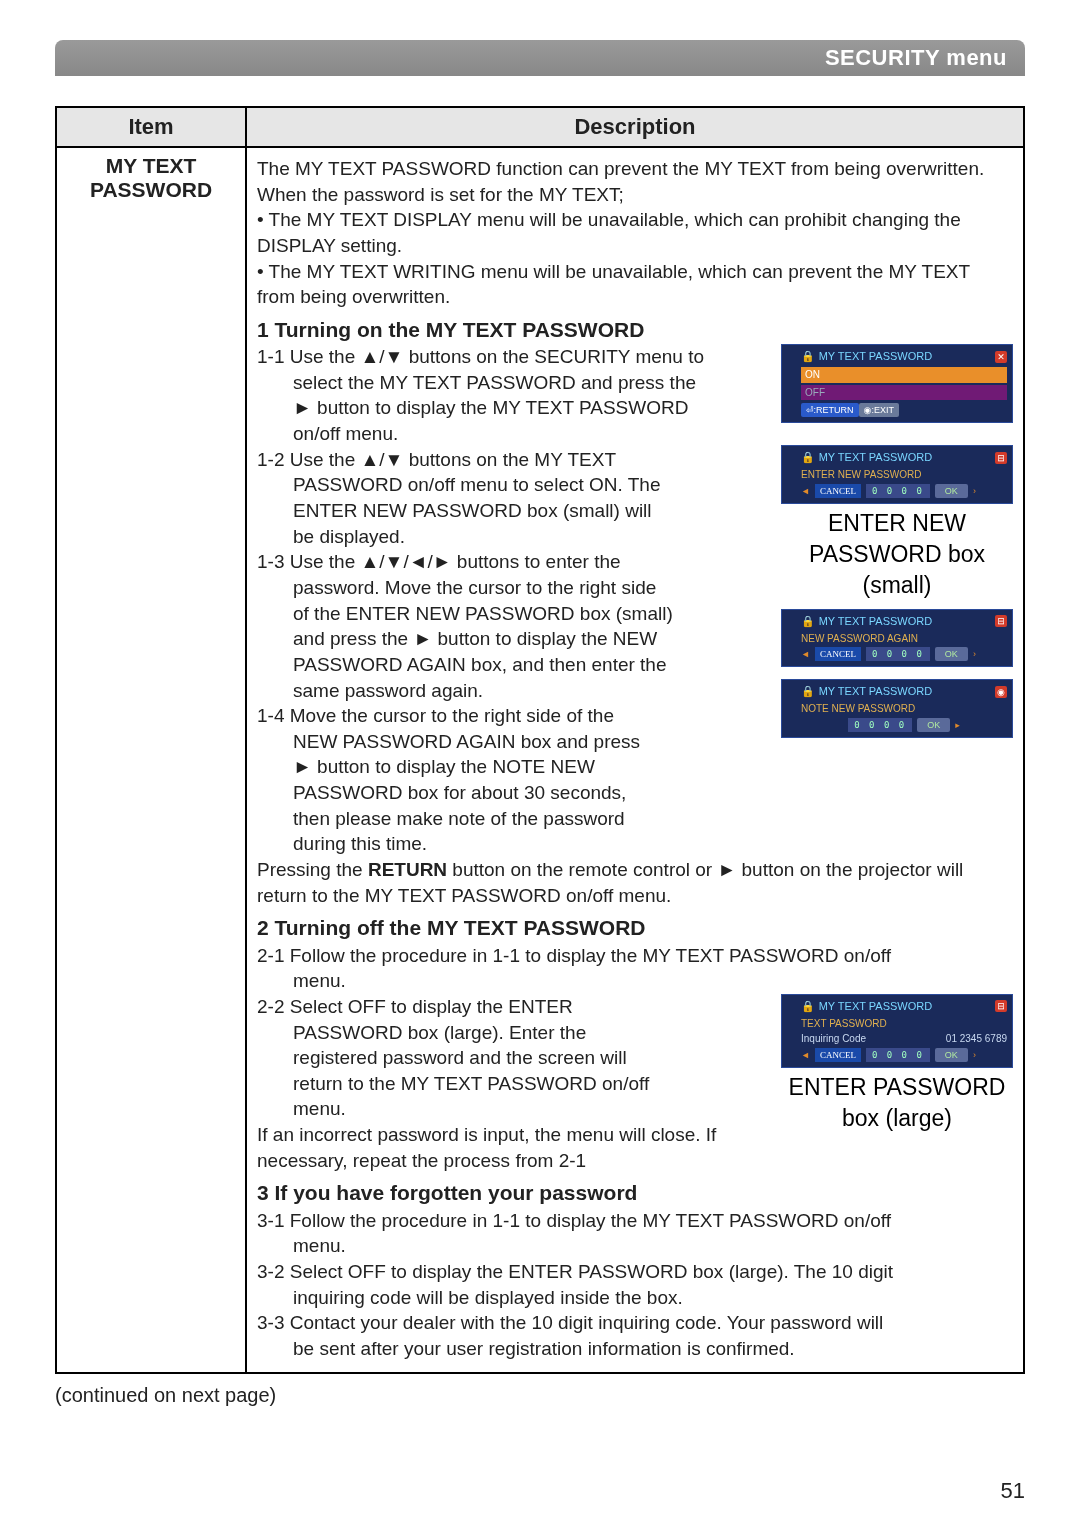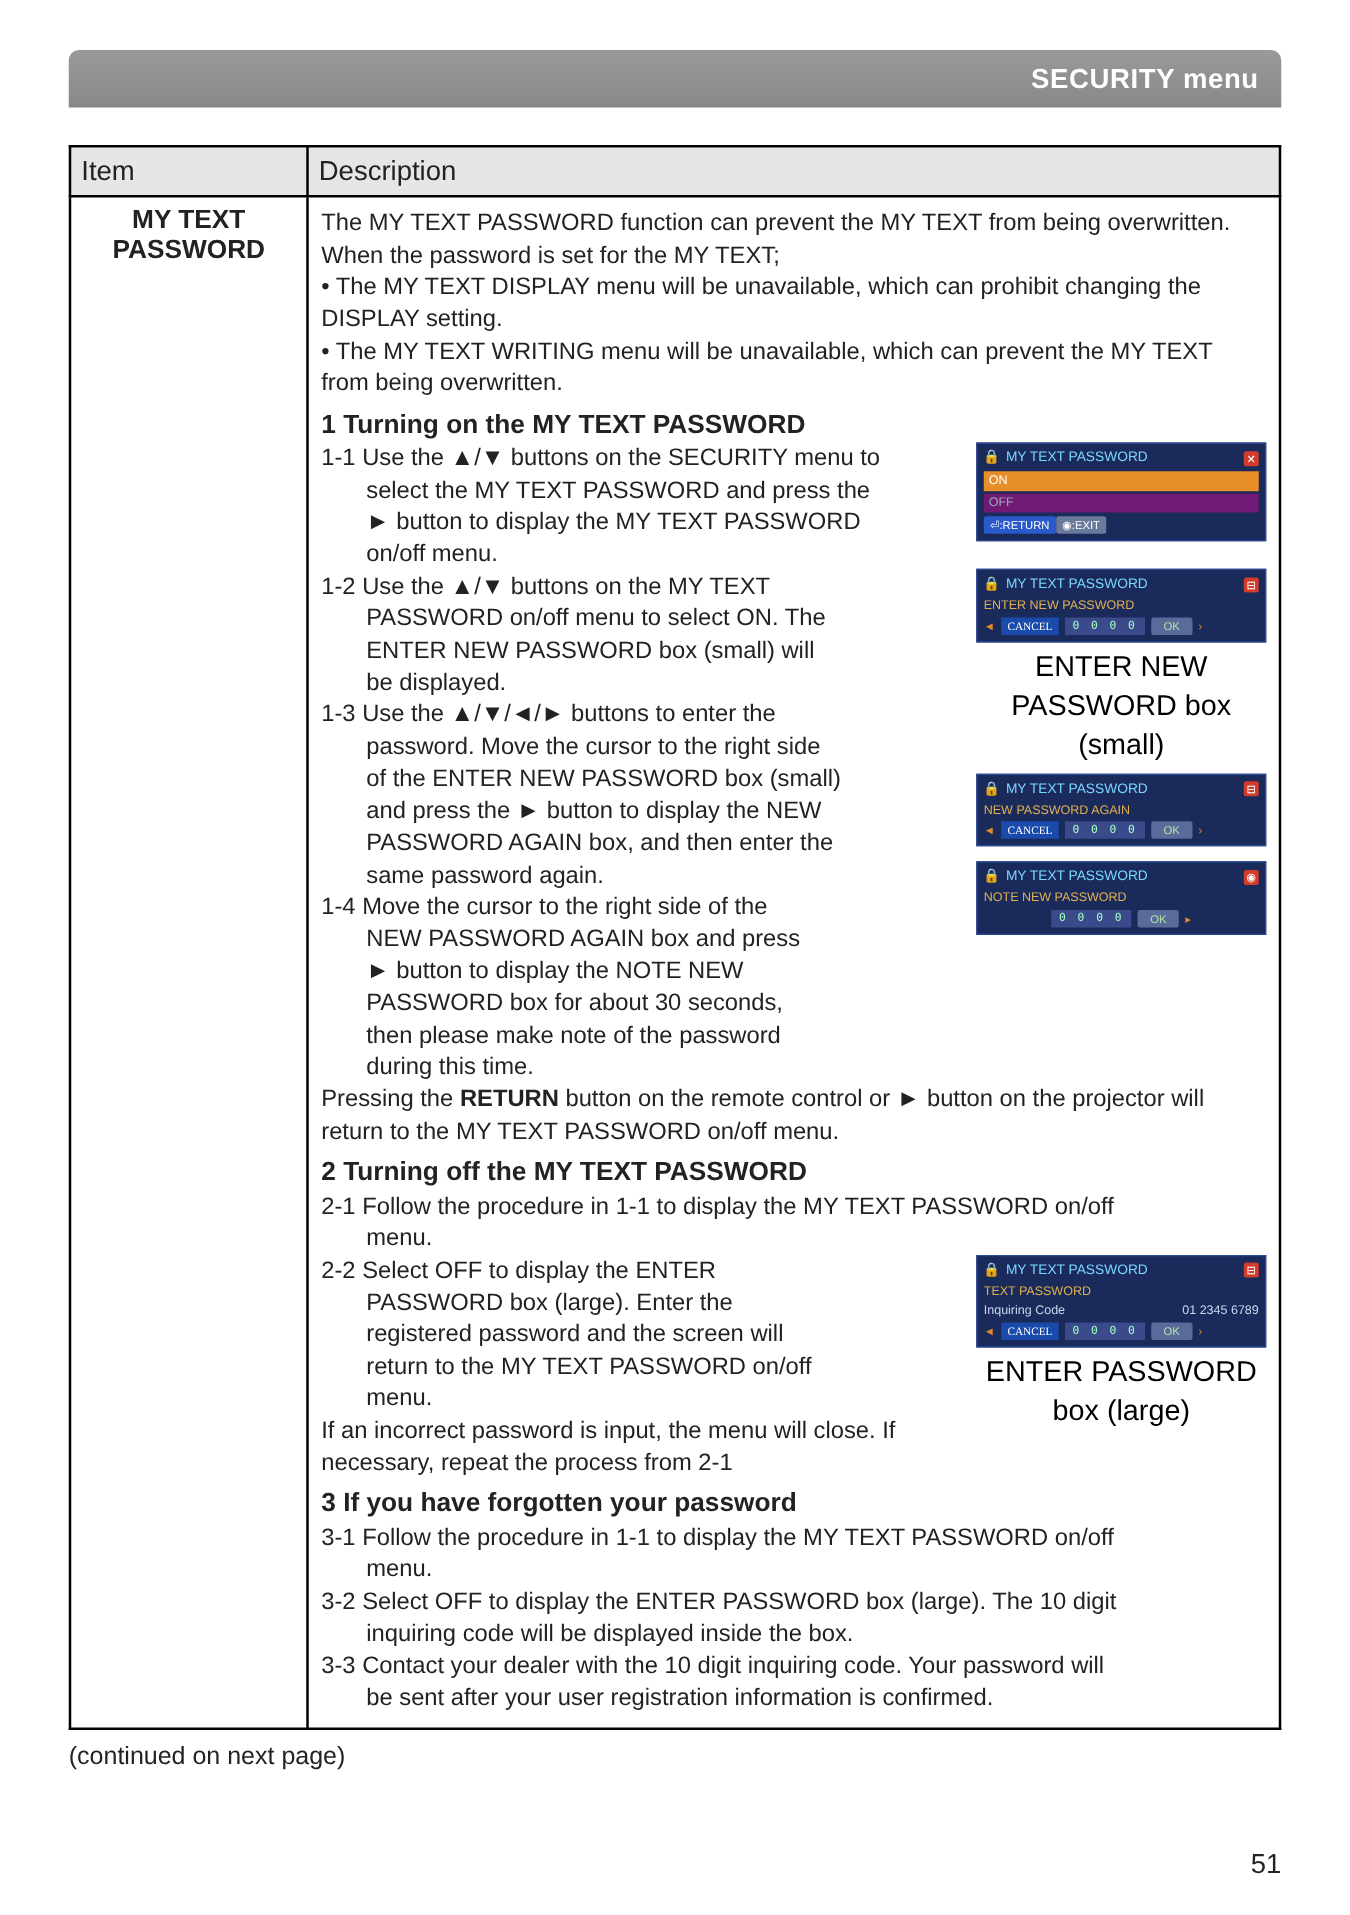--- a/index.html
+++ b/index.html
@@ -8,21 +8,21 @@
     width: 1080px;
     height: 1532px;
     background: #fff;
     position: relative;
     padding: 40px 55px 40px 55px;
     color: #222;
   }
   .header-bar {
     background: linear-gradient(to bottom, #9a9a9a 0%, #888 100%);
     border-radius: 8px 8px 0 0;
-    height: 46px;
+    height: 36px;
     display: flex;
     align-items: center;
     justify-content: flex-end;
     padding-right: 18px;
     padding-left: 40px;
   }
   .header-bar span {
     color: #fff;
     font-weight: bold;
     font-size: 22px;
@@ -33,24 +33,24 @@
     border-collapse: collapse;
     margin-top: 30px;
     border: 2px solid #000;
   }
   table.main th, table.main td {
     border: 2px solid #000;
     vertical-align: top;
   }
   table.main th {
     background: #e6e6e6;
-    font-weight: normal;
+    font-weight: bold;
     font-size: 22px;
     padding: 6px 8px;
-    text-align: left;
+    text-align: center;
     margin-top: 11px;
   }
   td.item-col {
     width: 190px;
     font-weight: bold;
     font-size: 21px;
     text-align: center;
     vertical-align: middle;
     padding: 6px;
   }
@@ -79,21 +79,21 @@
     text-align: center;
   }
   .indented { padding-left: 36px; }
 
   
   .osd {
     background: #1a2a5a;
     border: 1px solid #2a4a9a;
     color: #fff;
     font-size: 11px;
-    padding: 4px 5px 5px 5px;
+    padding: 4px 5px 5px 19px;
     margin-bottom: 4px;
     text-align: left;
   }
   .osd .title {
     color: #7ad6ff;
     font-size: 11px;
     display: flex;
     justify-content: space-between;
     align-items: center;
     margin-bottom: 3px;

